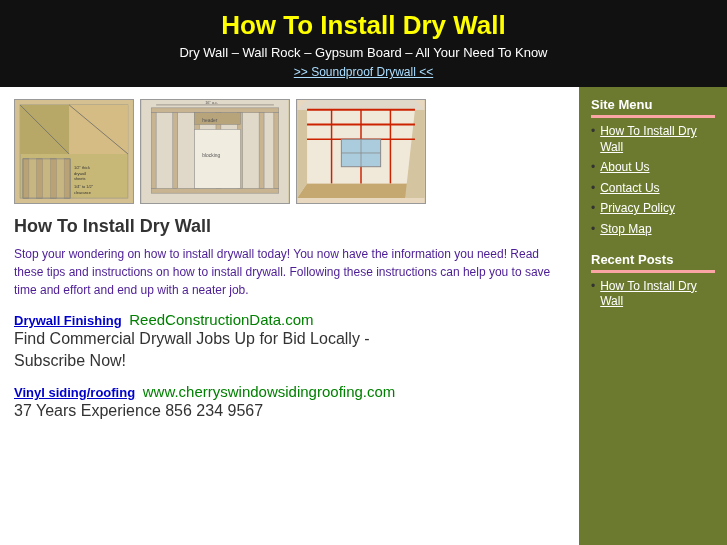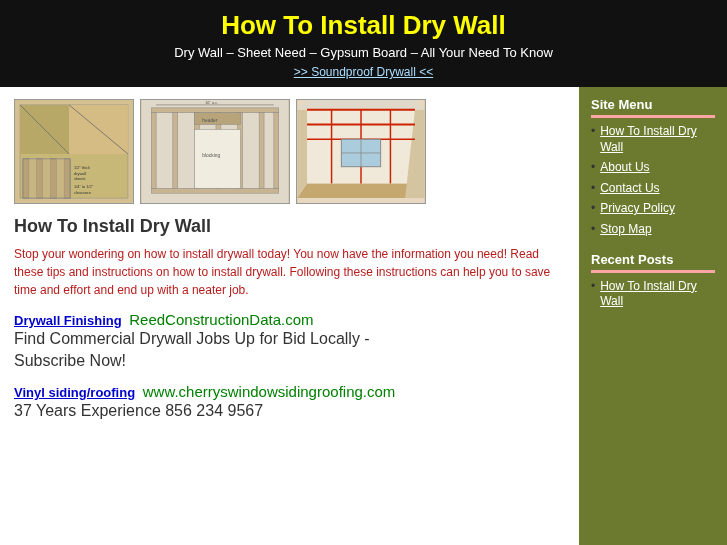--- a/index.html
+++ b/index.html
@@ -85,21 +85,21 @@
     
     .page-title {
       font-size: 18px;
       font-weight: bold;
       color: #333;
       margin-bottom: 8px;
     }
 
     .intro-text {
       font-size: 12px;
-      color: #b91c1c;
+      color: #4c1d95;
       line-height: 1.5;
       margin-bottom: 12px;
     }
 
     
     .ad-block {
       margin-bottom: 10px;
     }
     .ad-title-link {
       color: #0000cc;
@@ -151,21 +151,21 @@
       text-decoration: underline;
       cursor: pointer;
       line-height: 1.3;
     }
   </style>
 </head>
 <body>
 
 <div id="header">
   <h1>How To Install Dry Wall</h1>
-  <div class="subtitle">Dry Wall – Sheet Need – Gypsum Board – All Your Need To Know</div>
+  <div class="subtitle">Dry Wall – Wall Rock – Gypsum Board – All Your Need To Know</div>
   <div class="soundproof-link">&gt;&gt; Soundproof Drywall &lt;&lt;</div>
 </div>
 
 <div id="layout">
 
   <div id="main-content">
 
     <div class="images-row">
 
       <div class="img-placeholder left">

